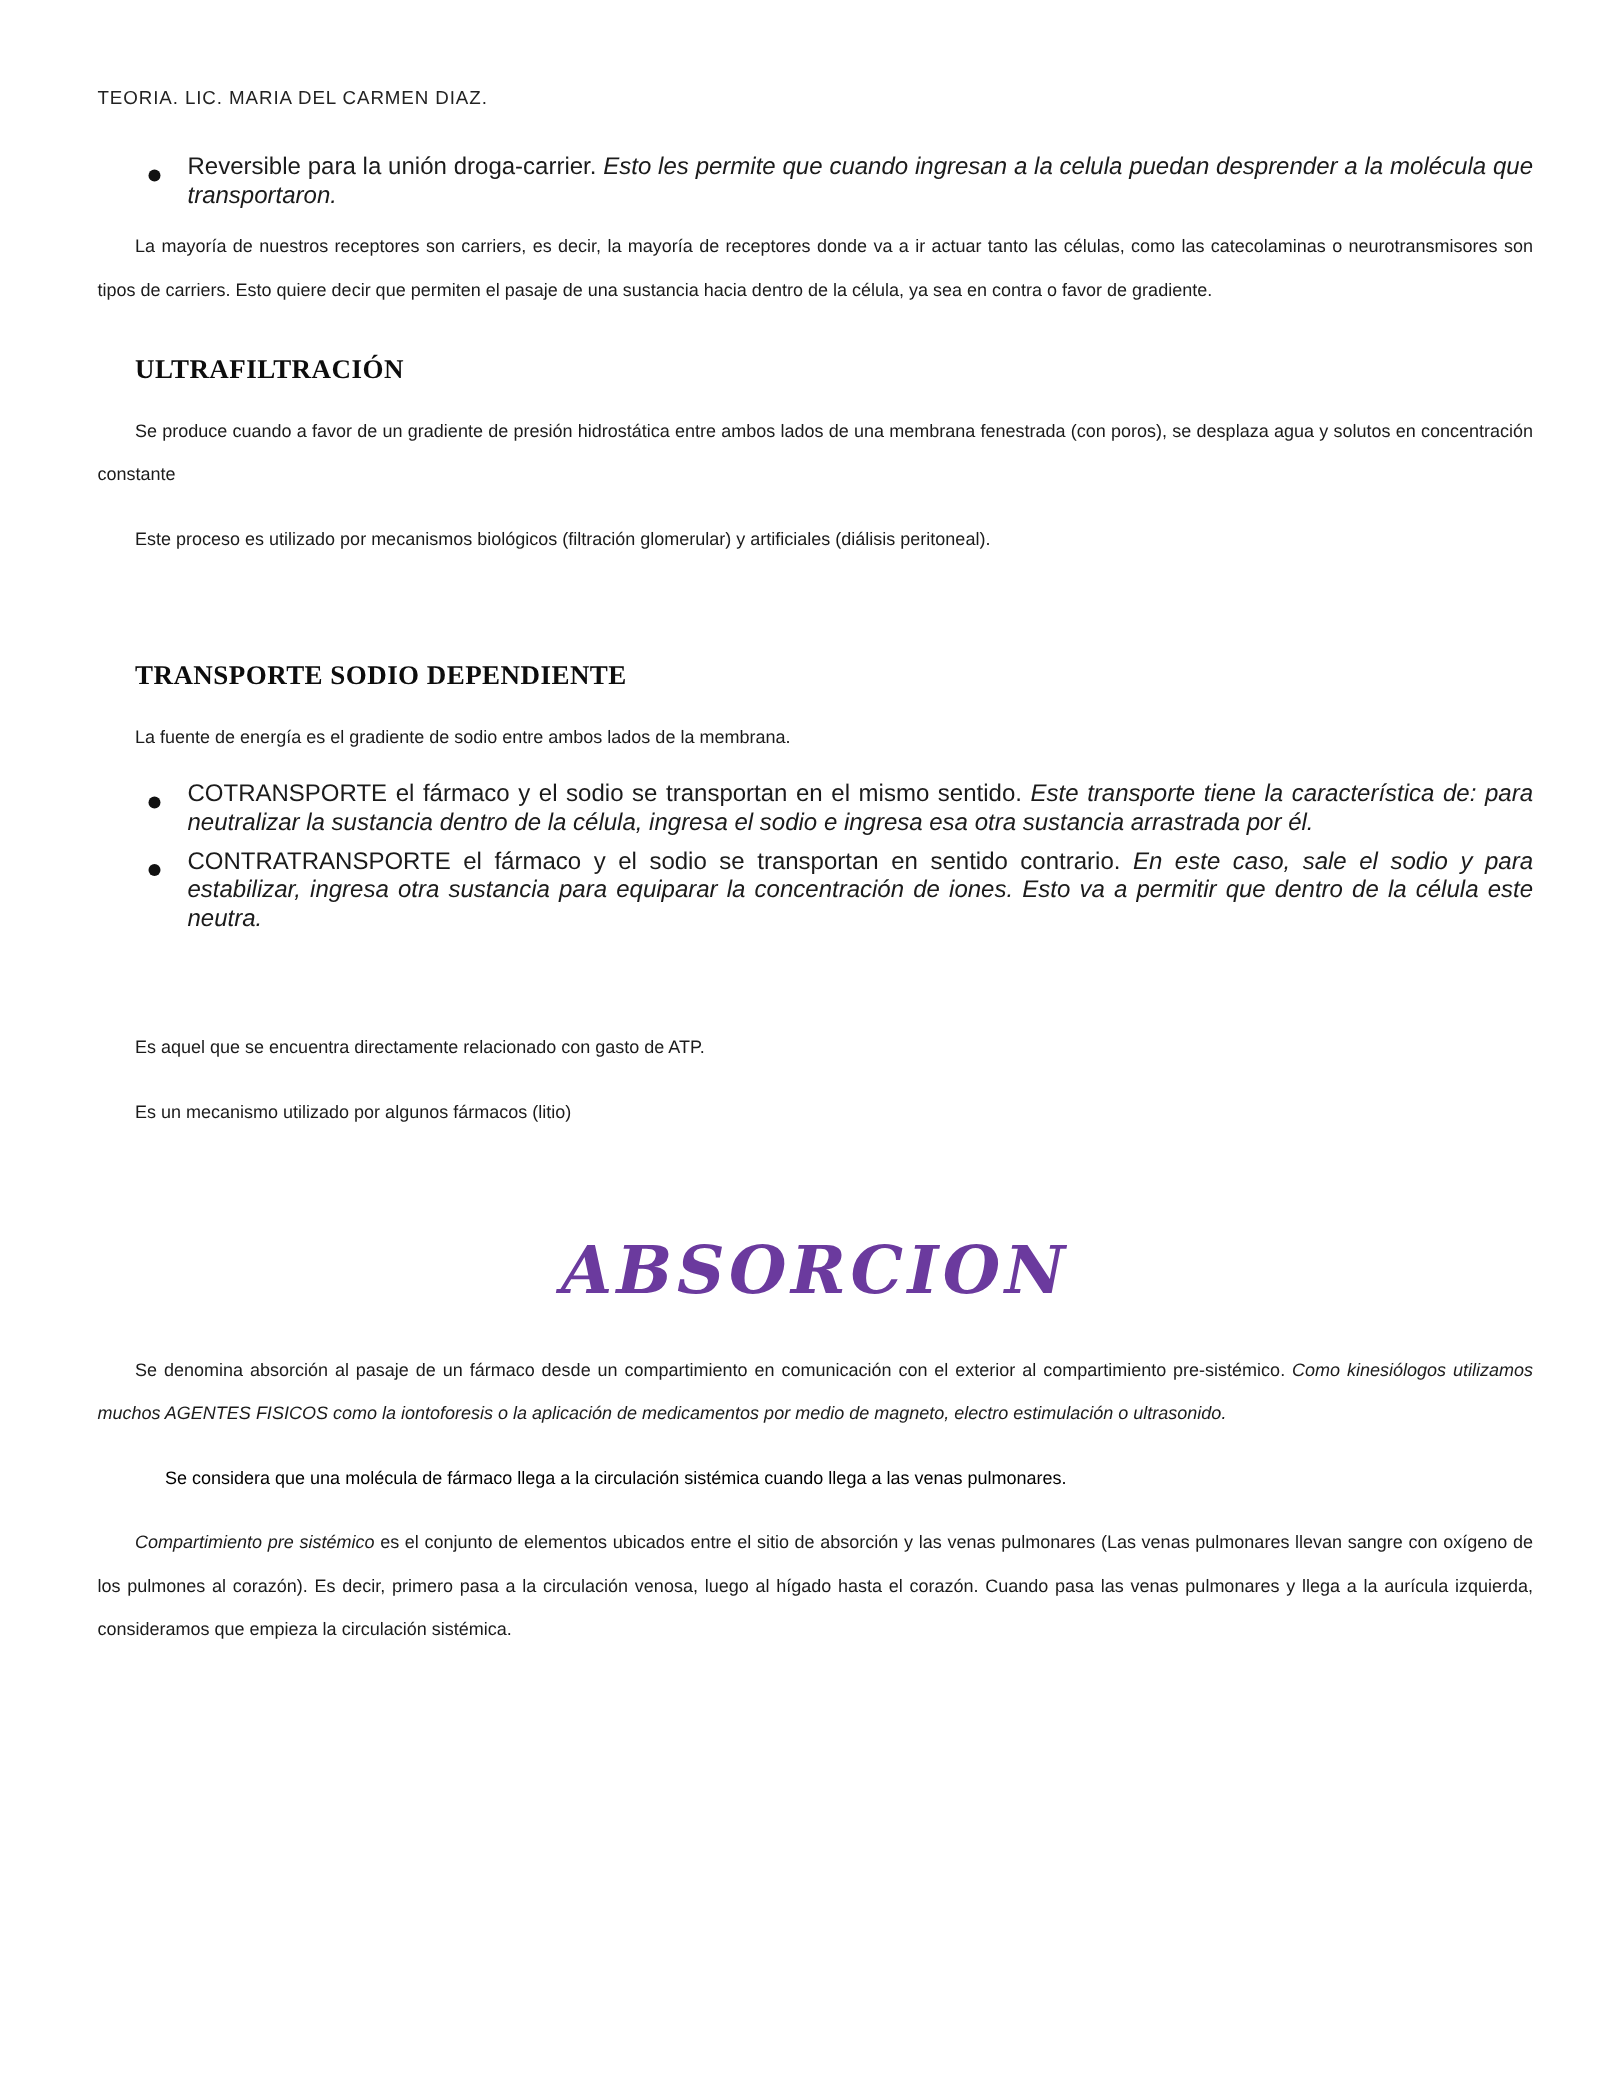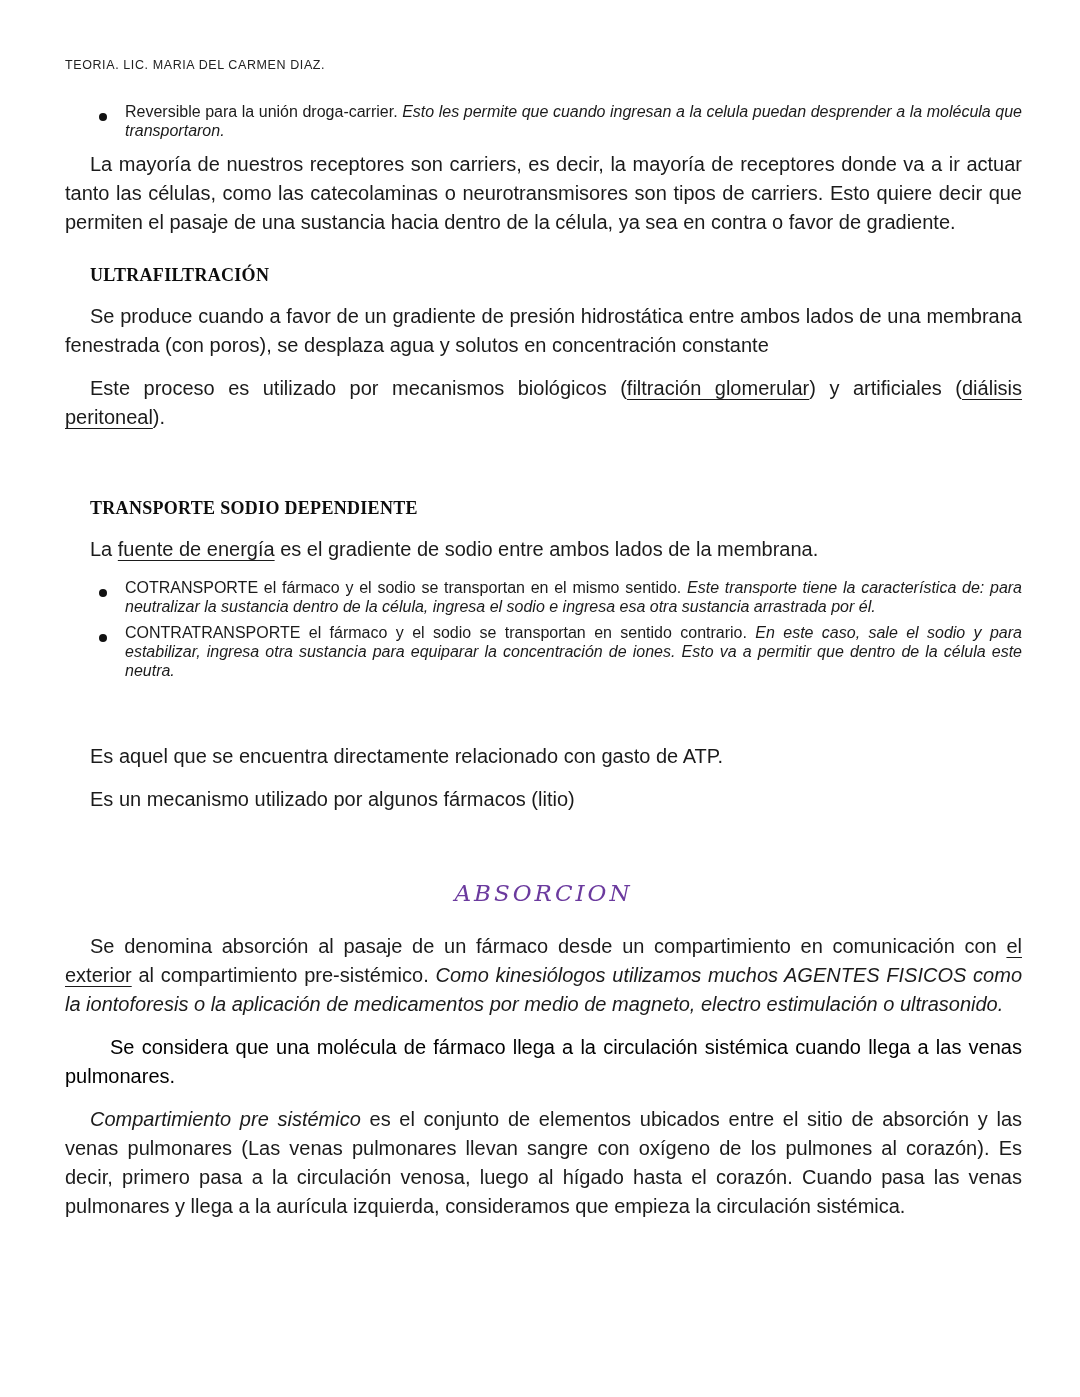--- a/index.html
+++ b/index.html
@@ -19,30 +19,29 @@
     padding: 58px 58px 30px 65px;
   }
   .doc-header {
     font-size: 12.5px;
     letter-spacing: 0.6px;
     color: #222;
     margin: 0 0 30px 0;
     font-family: "Liberation Sans", sans-serif;
   }
   .para {
-    font-size: 20px;
+    font-size: 12px;
     line-height: 29px;
     text-align: justify;
     margin: 0 0 14px 0;
   }
   .para.indent { text-indent: 25px; }
   .para.indent-lg { text-indent: 45px; }
   .it { font-style: italic; }
   .ul-line {
-    text-decoration: underline;
     text-underline-offset: 4px;
     text-decoration-thickness: 1.3px;
   }
   ul.bullets {
     margin: 0 0 10px 0;
     padding: 0 0 0 60px;
     list-style: none;
   }
   ul.bullets li {
     position: relative;
@@ -69,23 +68,23 @@
     letter-spacing: 0.3px;
     color: #0d0d0d;
     margin: 0 0 16px 0;
     padding-left: 25px;
     transform-origin: left center;
   }
   .sp-md { height: 14px; }
   .sp-xl { height: 52px; }
   h1.main-title {
     font-family: "DejaVu Serif", serif;
-    font-weight: 400;
+    font-weight: 700;
     font-style: italic;
-    font-size: 23px;
+    font-size: 44px;
     letter-spacing: 3px;
     text-align: center;
     margin: 0 0 26px 0;
   }
   .red-note { }
 </style>
 </head>
 <body style="color: rgb(27, 27, 27); background: rgb(255, 255, 255);">
 
 <div class="page">

